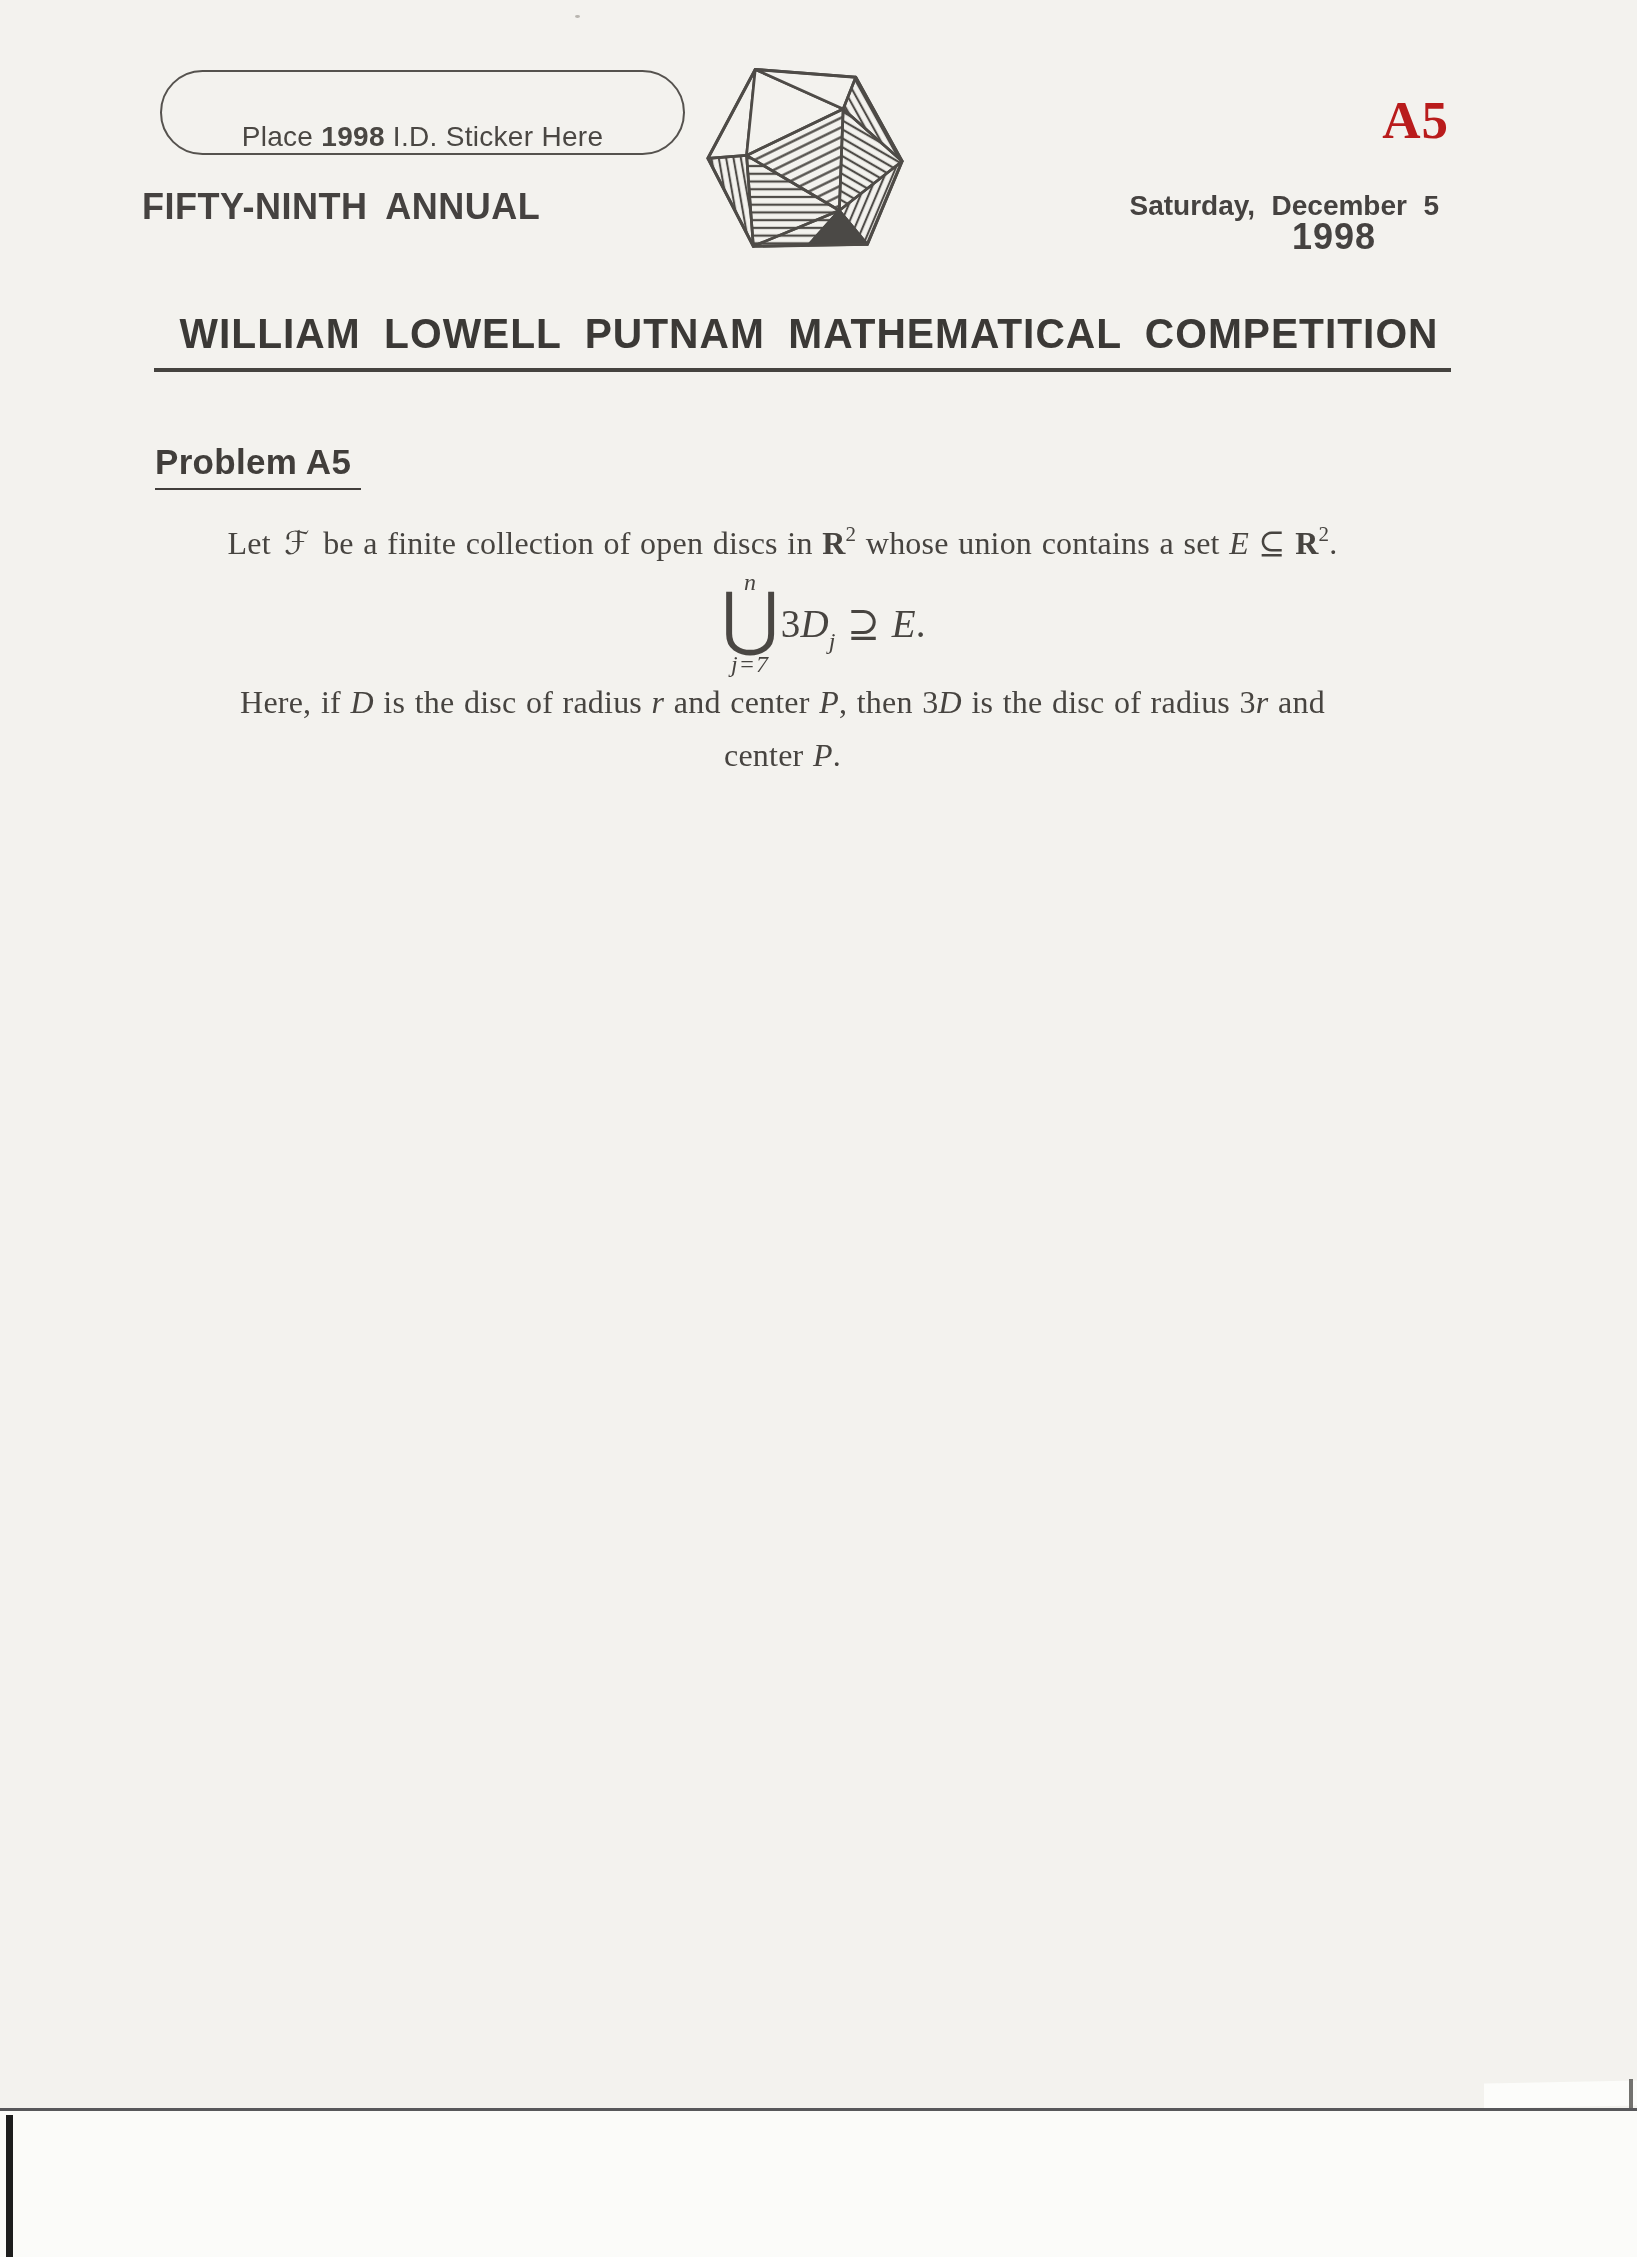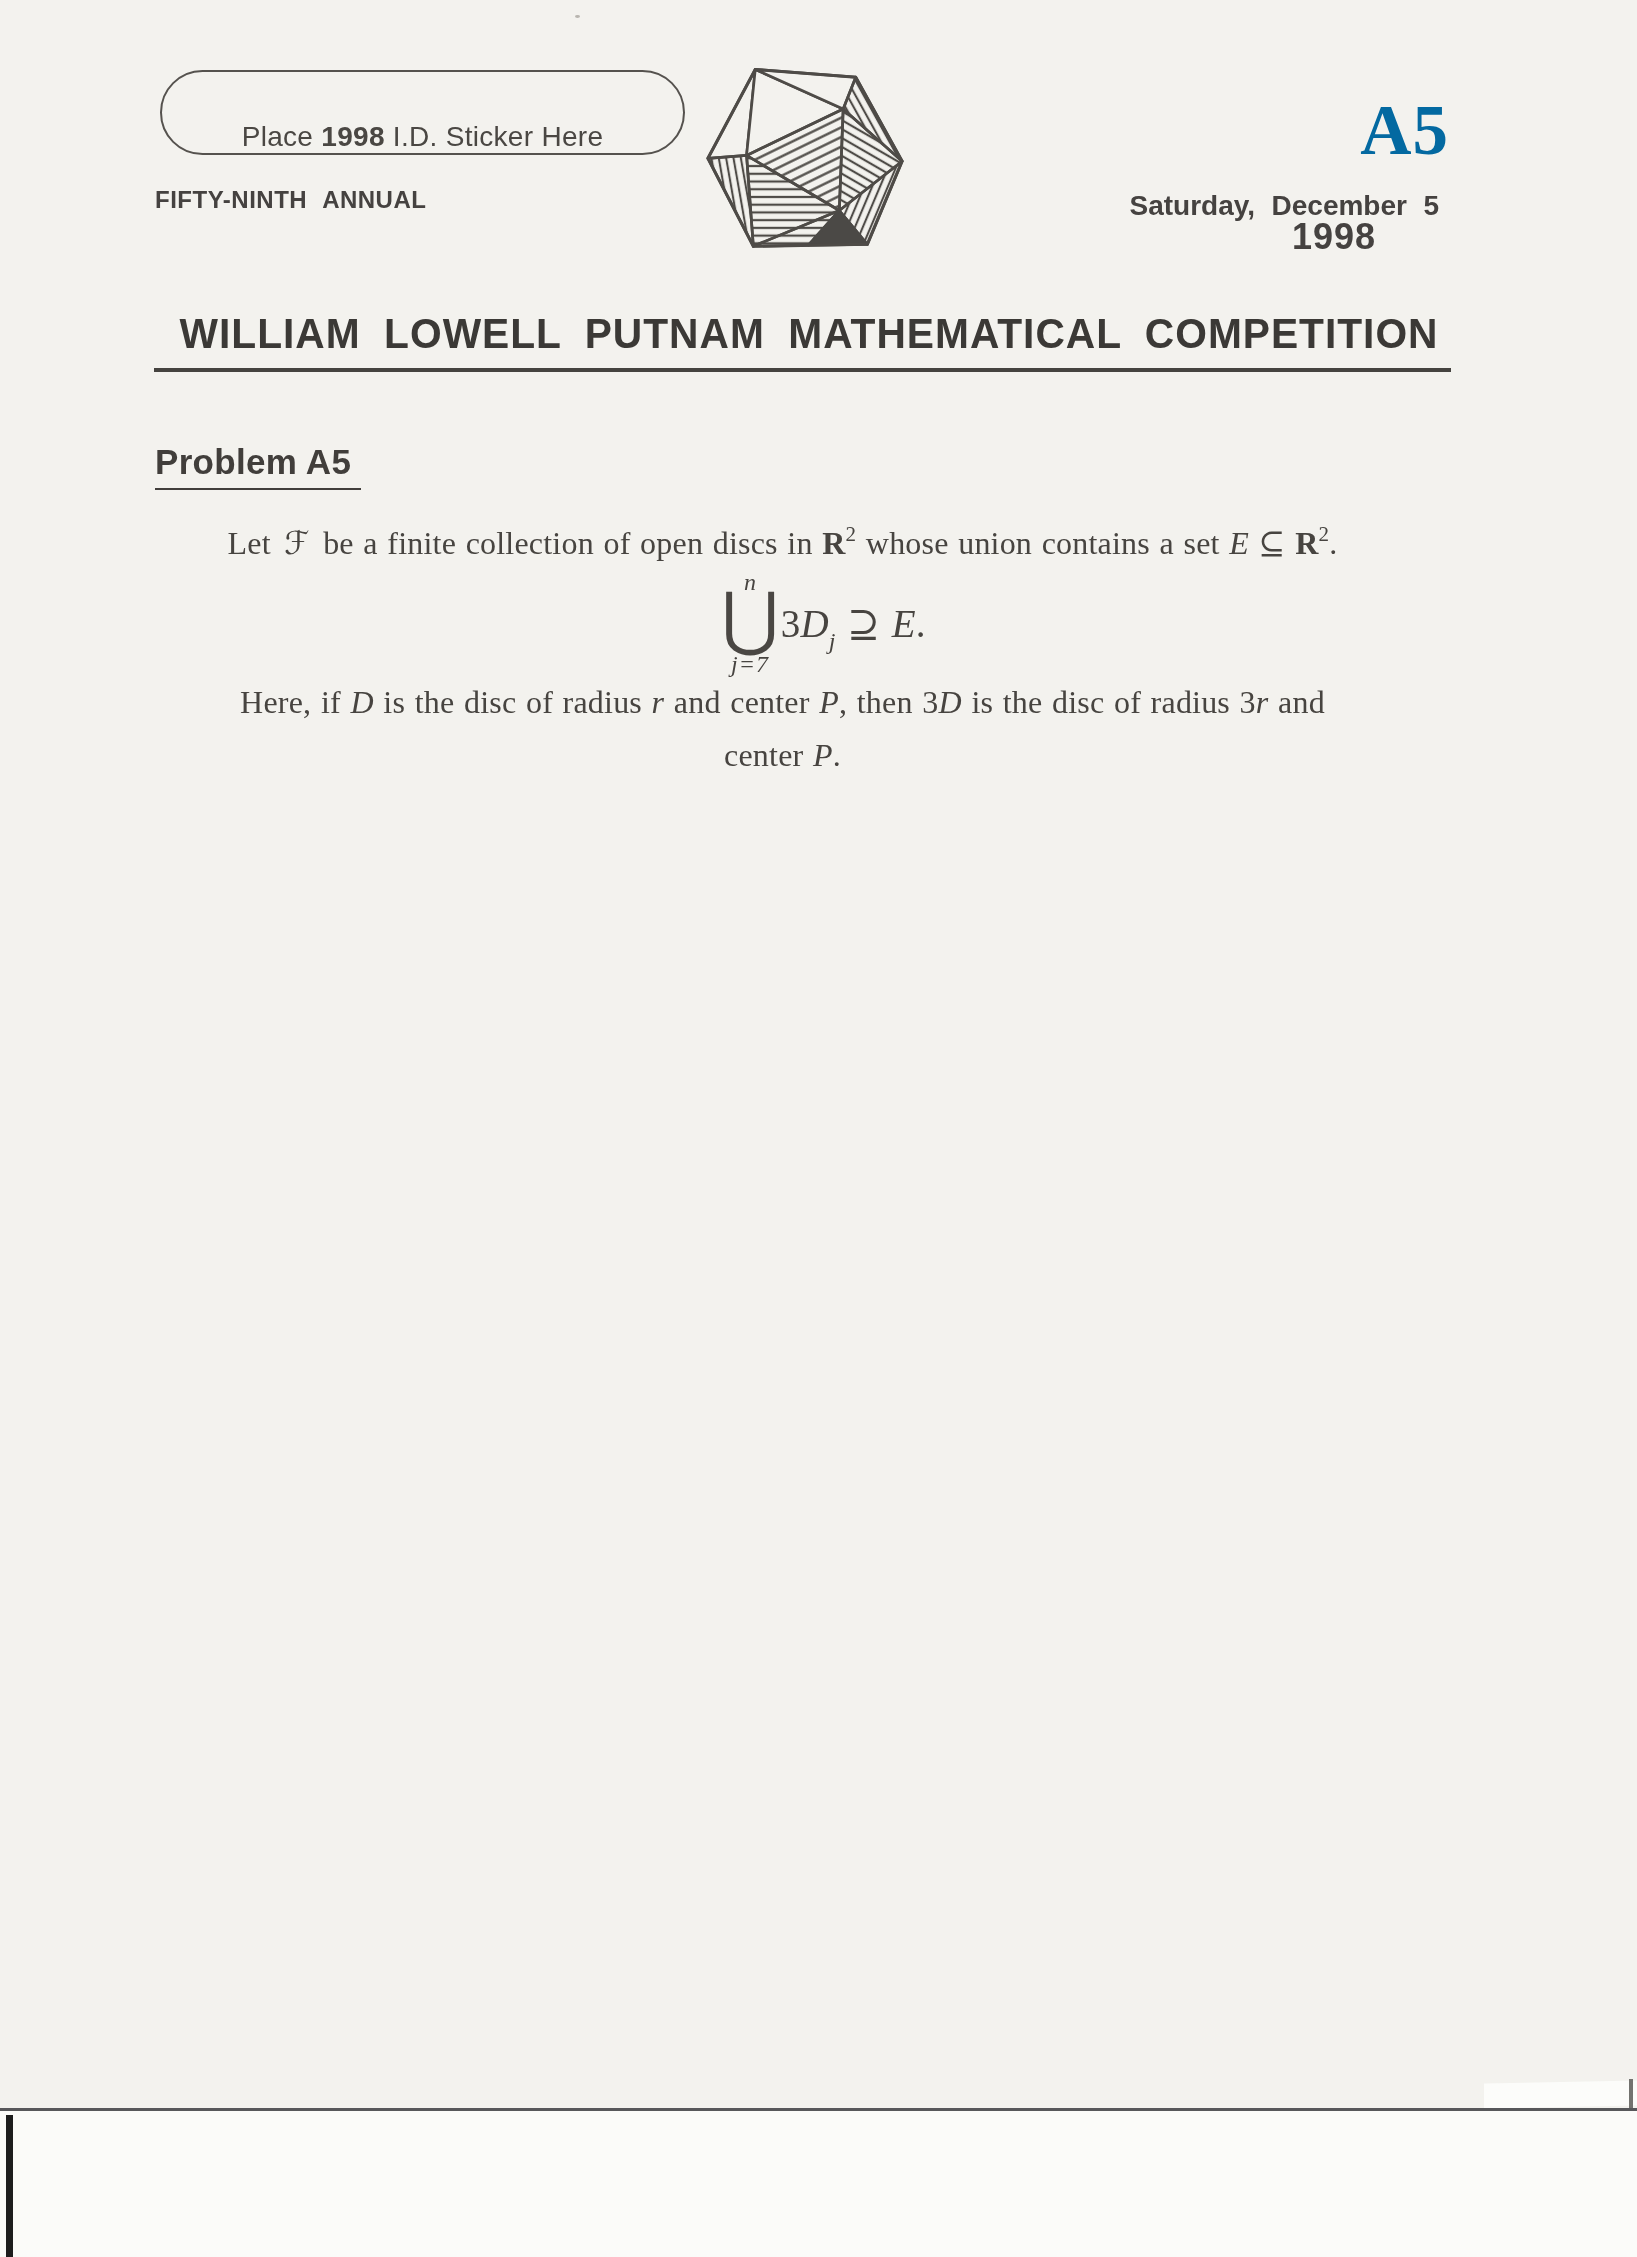--- a/index.html
+++ b/index.html
@@ -13,29 +13,29 @@
   }
   
   .sticker-box{
     position:absolute;left:160px;top:70px;width:521px;height:81px;
     border:2.9px solid #55524e;border-radius:44px;
     display:flex;align-items:flex-end;justify-content:center;
     font-size:28px;color:#4a4743;letter-spacing:0.3px;
   }
   .sticker-box .seg-b{font-weight:bold;}
   .annual{
-    position:absolute;left:155px;top:186px;
-    font-size:24px;font-weight:bold;letter-spacing:0.5px;word-spacing:8.7px;
+    position:absolute;left:142px;top:186px;
+    font-size:36px;font-weight:bold;letter-spacing:0.5px;word-spacing:8.7px;
     color:#454240;
   }
   .logo{position:absolute;left:704px;top:54px;}
   .problem-code{
     position:absolute;right:189px;top:90px;
     font-family:"Liberation Serif","DejaVu Serif",serif;
-    font-size:71px;font-weight:bold;color:#0369a1;letter-spacing:1px;
+    font-size:53px;font-weight:bold;color:#b91c1c;letter-spacing:1px;
   }
   .exam-date{
     position:absolute;right:199px;top:190px;
     font-size:28px;font-weight:bold;word-spacing:8.7px;color:#454240;
   }
   .exam-year{
     position:absolute;left:1292px;top:216px;
     font-size:36px;font-weight:bold;color:#454240;letter-spacing:1px;
   }
   

